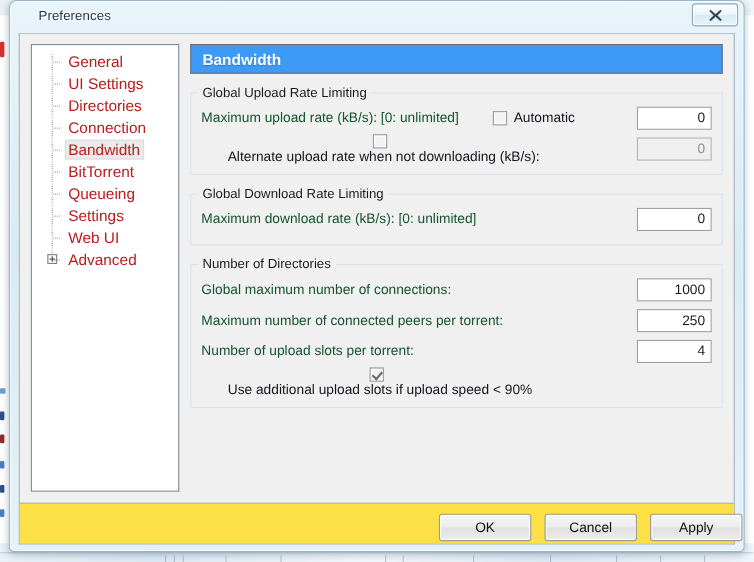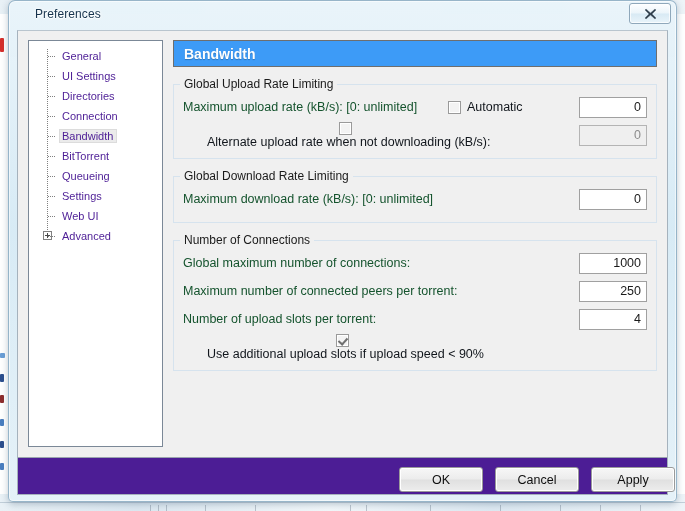--- a/index.html
+++ b/index.html
@@ -96,22 +96,22 @@
   }
   .tree-elbow {
     position: absolute; left: 19px;
     width: 8px; height: 1px;
     background-image: linear-gradient(90deg,#808080 50%, transparent 50%);
     background-size: 2px 1px;
   }
   .tree-label {
     position: relative;
     margin-left: 18px;
-    font-size: 11px;
-    color: #4c1d95;
+    font-size: 14px;
+    color: #b91c1c;
     white-space: nowrap;
     padding: 1px 4px 1px 3px;
   }
   .tree-item.selected .tree-label {
     background: #ebebeb;
     border: 1px solid #dcdcdc;
     padding: 0px 3px 0px 2px;
   }
   .expander {
     position: absolute; left: 14px; top: 5px;
@@ -205,21 +205,21 @@
     font-size: 12.5px; color: #11161c; white-space: nowrap;
   }
 
   
   #button-sep {
     position: absolute; left: 0; right: 0; top: 426px;
     height: 1px; background: #9aa4ae;
   }
   #button-bar {
     position: absolute; left: 0; right: 0; top: 427px; bottom: 0;
-    background: #4c1d95;
+    background: #fde047;
   }
   .dlg-button {
     position: absolute; top: 9px;
     width: 84px; height: 25px;
     border: 1px solid #9a9a9a;
     border-radius: 3px;
     background: linear-gradient(180deg,#f7f7f7 0%,#ececec 48%,#e0e0e0 52%,#ededed 100%);
     box-shadow: 0 0 0 1px #ffffff inset;
     font-size: 12.5px;
     color: #0f0f0f;
@@ -346,21 +346,21 @@
         <legend>Global Download Rate Limiting</legend>
         <div class="rows">
           <div class="row">
             <span class="row-label">Maximum download rate (kB/s): [0: unlimited]</span>
             <span class="num-input">0</span>
           </div>
         </div>
       </fieldset>
 
       <fieldset class="group">
-        <legend>Number of Connections</legend>
+        <legend>Number of Directories</legend>
         <div class="rows">
           <div class="row">
             <span class="row-label">Global maximum number of connections:</span>
             <span class="num-input">1000</span>
           </div>
           <div class="row">
             <span class="row-label">Maximum number of connected peers per torrent:</span>
             <span class="num-input">250</span>
           </div>
           <div class="row">

